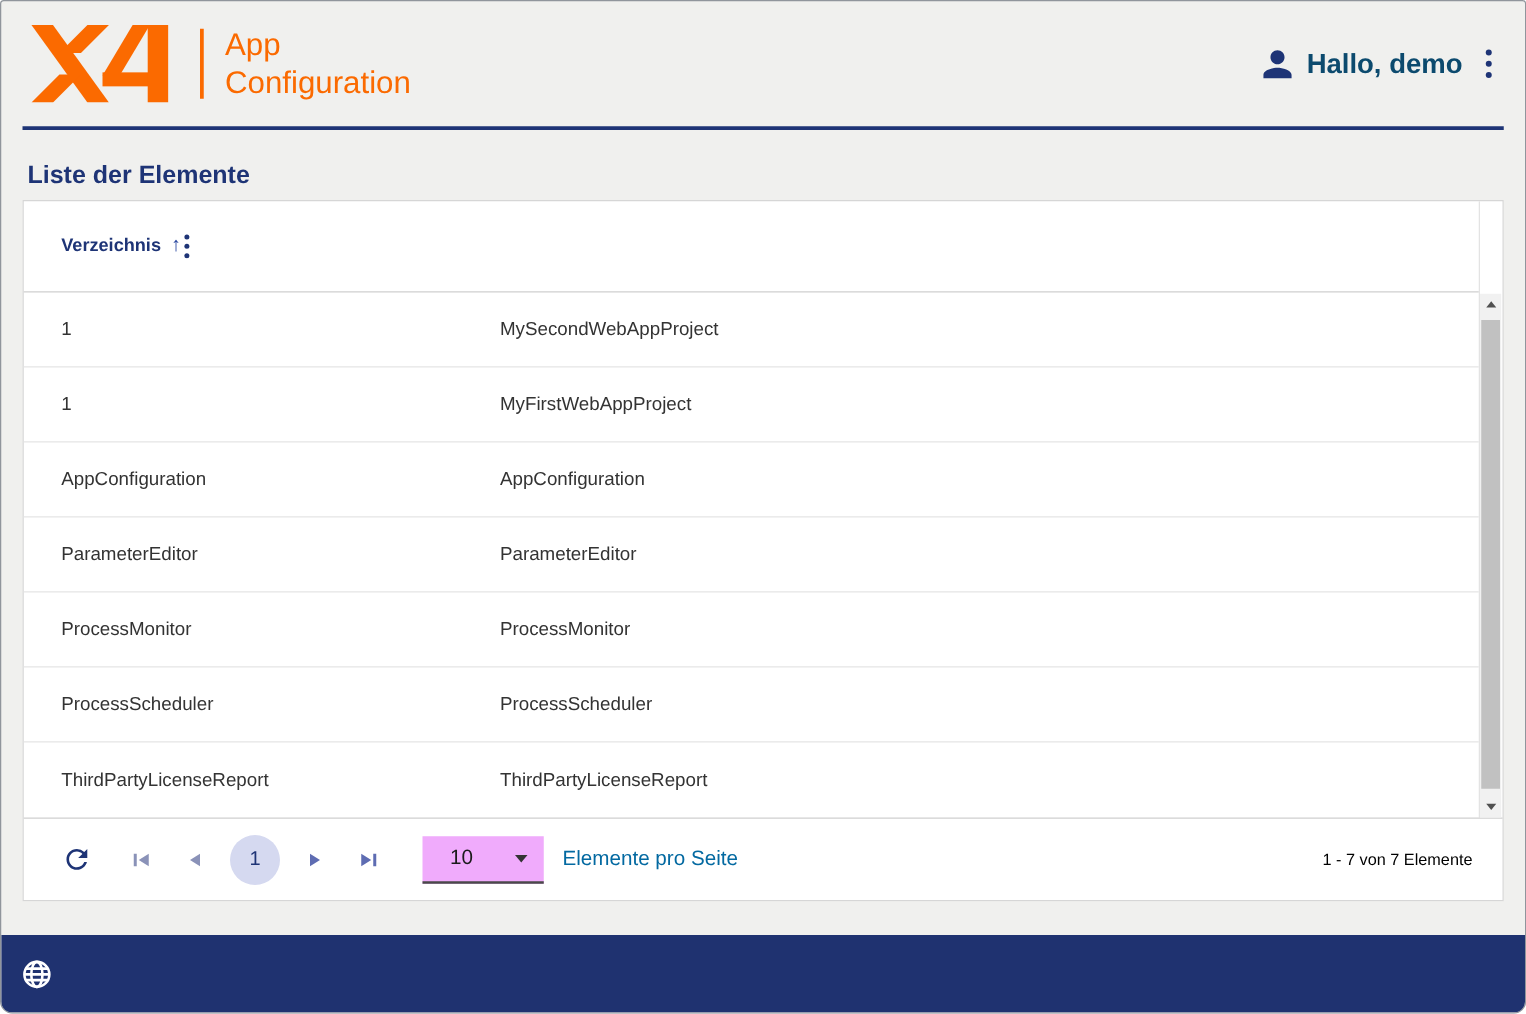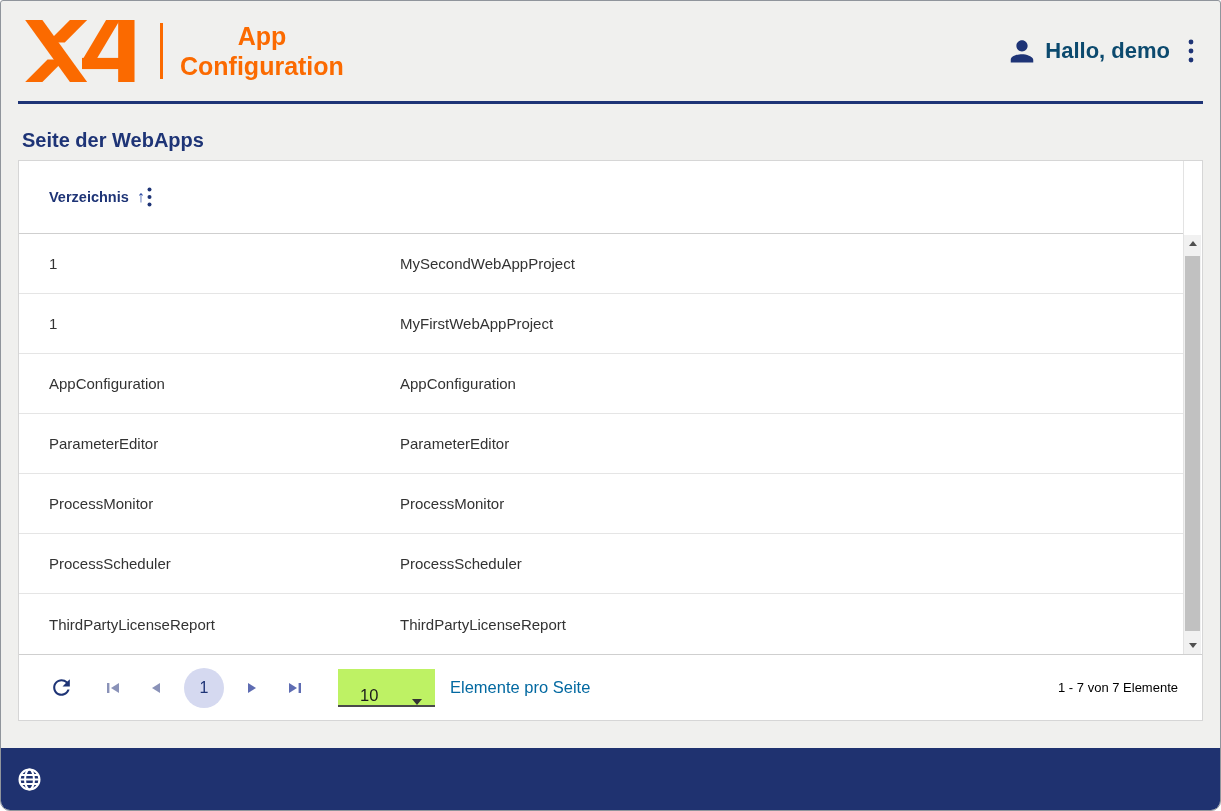--- a/index.html
+++ b/index.html
@@ -7,21 +7,21 @@
   .app {
     width:1221px; height:811px; position:relative; overflow:hidden;
     background:#f0f0ee; border:1px solid #90959c;
     border-radius:3px 3px 10px 10px;
   }
   
   .topbar { height:100px; display:flex; align-items:center; justify-content:space-between; padding:0 26px 0 22px; }
   .brand { display:flex; align-items:center; }
   .brand-x4 { display:block; }
   .brand-sep { width:3px; height:56px; background:#fb6a00; margin:0 17px 0 19px; }
-  .brand-name { font-size:25px; font-weight:700; color:#fb6a00; line-height:30px;text-align:center; }
+  .brand-name { font-size:25px; font-weight:400; color:#fb6a00; line-height:30px; }
   .user { display:flex; align-items:center; }
   .user-name { font-size:22px; font-weight:700; color:#0c4a6e; margin-left:8px; }
   .user-kebab { margin-left:18px; cursor:pointer; display:flex; align-items:center; }
   .top-divider { height:3px; background:#1e3476; margin:0 17px; }
   
   .page-title { margin:25px 17px 8px; padding-left:4px; font-size:20px; font-weight:700; color:#1e3476; }
   
   .card { position:relative; margin:0 17px; background:#ffffff; border:1px solid #d6d6d6; }
   .table-inner { margin-right:18px; border-right:1px solid #e3e3e3; }
   .thead { display:flex; align-items:center; height:73px; border-bottom:1px solid #cfcfcf; }
@@ -41,21 +41,21 @@
   .sb-btn.down { position:absolute; bottom:0; left:0; right:0; }
   .tri-up { width:0; height:0; border-left:4px solid transparent; border-right:4px solid transparent; border-bottom:5px solid #505050; }
   .tri-down { width:0; height:0; border-left:4px solid transparent; border-right:4px solid transparent; border-top:5px solid #505050; }
   .sb-thumb { position:absolute; top:21px; left:1px; right:1px; height:375px; background:#c1c1c1; cursor:grab; }
   
   .pagination { display:flex; align-items:center; height:66px; border-top:1px solid #cfcfcf; padding:0 24px 0 30px; }
   .refresh-btn { display:flex; align-items:center; cursor:pointer; }
   .pg-nav { display:flex; align-items:center; gap:13px; margin-left:24px; }
   .pg-btn { width:30px; height:30px; display:flex; align-items:center; justify-content:center; cursor:pointer; }
   .pg-current { width:40px; height:40px; border-radius:50%; background:#d5d9f0; color:#1e3476; font-size:16px; display:flex; align-items:center; justify-content:center; cursor:pointer; }
-  .page-size { margin-left:28px; width:97px; height:38px; background:#bef264; border-bottom:2px solid #4a4a4a; display:flex; align-items:flex-end; justify-content:space-between; padding:0 13px 0 22px; font-size:16.5px; color:#1b1b1b; cursor:pointer; }
+  .page-size { margin-left:28px; width:97px; height:38px; background:#f0abfc; border-bottom:2px solid #4a4a4a; display:flex; align-items:center; justify-content:space-between; padding:0 13px 0 22px; font-size:16.5px; color:#1b1b1b; cursor:pointer; }
   .caret-down { width:0; height:0; border-left:5px solid transparent; border-right:5px solid transparent; border-top:6px solid #333; }
   .page-size-label { margin-left:15px; font-size:16.5px; color:#0369a1; }
   .pg-spacer { flex:1; }
   .range-label { font-size:13px; color:#000000; }
   
   .footer { position:absolute; left:0; right:0; bottom:0; height:62px; background:#1f3270; display:flex; align-items:center; padding:0 15px; }
   .globe-btn { display:flex; align-items:center; cursor:pointer; }
 </style>
 </head>
 <body>
@@ -89,21 +89,21 @@
         <svg width="6" height="26" viewBox="0 0 6 26">
           <circle cx="3" cy="4" r="2.4" fill="#1e3476"></circle>
           <circle cx="3" cy="13" r="2.4" fill="#1e3476"></circle>
           <circle cx="3" cy="22" r="2.4" fill="#1e3476"></circle>
         </svg>
       </span>
     </div>
   </header>
   <div class="top-divider"></div>
 
-  <h1 class="page-title">Seite der WebApps</h1>
+  <h1 class="page-title">Liste der Elemente</h1>
 
   <section class="card">
     <div class="table-inner">
       <div class="thead">
         <div class="col1">
           <span class="th-group">
             <span class="th-label">Verzeichnis</span>
             <span class="sort-arrow">↑</span>
           </span>
           <span class="col-kebab">

